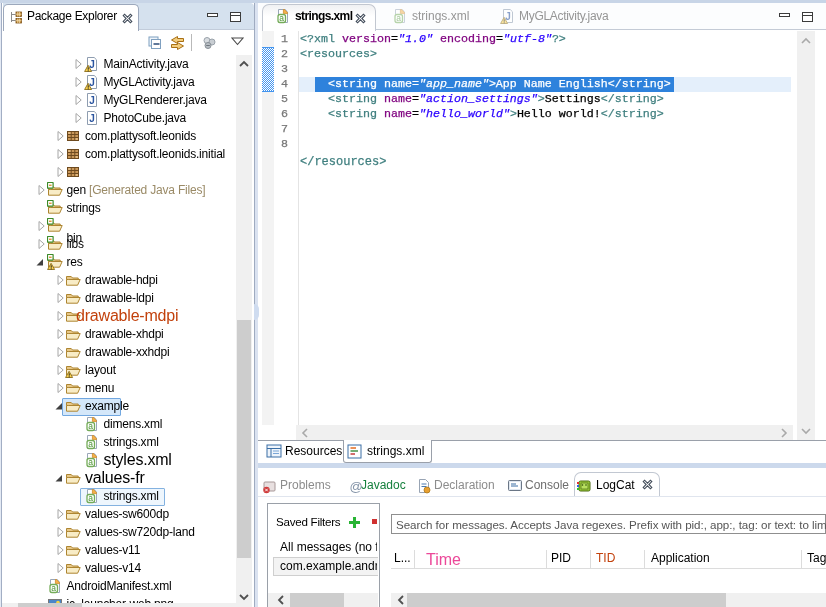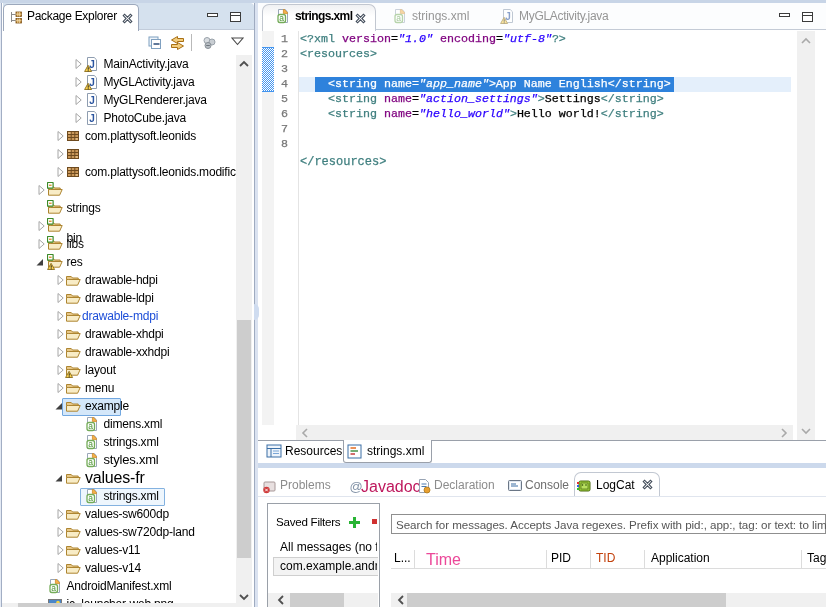--- a/index.html
+++ b/index.html
@@ -111,42 +111,43 @@
     </svg>
 <svg style="position:absolute;left:63.0px;top:91px" width="16" height="16" viewBox="0 0 16 16">
       <rect x="2.5" y="3.5" width="11" height="9" fill="#c99759" stroke="#6e4a1f" stroke-width="1"></rect>
       <line x1="6.2" y1="3.5" x2="6.2" y2="12.5" stroke="#6e4a1f"></line>
       <line x1="9.8" y1="3.5" x2="9.8" y2="12.5" stroke="#6e4a1f"></line>
       <line x1="2.5" y1="6.5" x2="13.5" y2="6.5" stroke="#6e4a1f"></line>
       <line x1="2.5" y1="9.5" x2="13.5" y2="9.5" stroke="#6e4a1f"></line>
       <rect x="3.3" y="4.2" width="2.2" height="1.6" fill="#e8c38d"></rect>
       <rect x="10.6" y="10.2" width="2.2" height="1.6" fill="#e8c38d"></rect>
     </svg>
+<div class="abs" style="left:83.0px;top:90px;height:18px;line-height:18px;font-size:12px;letter-spacing:-0.2px;color:#000;white-space:nowrap">com.plattysoft.leonids.initial</div>
 <svg style="position:absolute;left:50.5px;top:109px" width="16" height="16" viewBox="0 0 16 16">
       <polygon points="5,3.5 10.2,8 5,12.5" fill="#fff" stroke="#a6a6a6" stroke-width="1"></polygon>
     </svg>
 <svg style="position:absolute;left:63.0px;top:109px" width="16" height="16" viewBox="0 0 16 16">
       <rect x="2.5" y="3.5" width="11" height="9" fill="#c99759" stroke="#6e4a1f" stroke-width="1"></rect>
       <line x1="6.2" y1="3.5" x2="6.2" y2="12.5" stroke="#6e4a1f"></line>
       <line x1="9.8" y1="3.5" x2="9.8" y2="12.5" stroke="#6e4a1f"></line>
       <line x1="2.5" y1="6.5" x2="13.5" y2="6.5" stroke="#6e4a1f"></line>
       <line x1="2.5" y1="9.5" x2="13.5" y2="9.5" stroke="#6e4a1f"></line>
       <rect x="3.3" y="4.2" width="2.2" height="1.6" fill="#e8c38d"></rect>
       <rect x="10.6" y="10.2" width="2.2" height="1.6" fill="#e8c38d"></rect>
     </svg>
-<div class="abs" style="left:83.0px;top:108px;height:18px;line-height:18px;font-size:12px;letter-spacing:-0.2px;color:#000;white-space:nowrap">com.plattysoft.leonids.modific</div>
 <svg style="position:absolute;left:32.0px;top:127px" width="16" height="16" viewBox="0 0 16 16">
       <polygon points="5,3.5 10.2,8 5,12.5" fill="#fff" stroke="#a6a6a6" stroke-width="1"></polygon>
     </svg>
 <svg style="position:absolute;left:44.5px;top:127px" width="16" height="16" viewBox="0 0 16 16">
       <path d="M1.5 4.5 L6.2 4.5 L7.6 6 L13.2 6 L13.2 7.5 L1.5 7.5 Z" fill="#e7c787" stroke="#ad8531" stroke-width="1"></path>
       <path d="M3.6 7.5 L15.2 7.5 L12.6 13.2 L1.5 13.2 L1.5 7.5 Z" fill="#f8ecc6" stroke="#ad8531" stroke-width="1"></path>
       <rect x="0.5" y="0.5" width="5.6" height="5.6" fill="#fff" stroke="#3c8a28" stroke-width="1.2" rx="0.5"></rect>
       <rect x="2" y="2.6" width="2.6" height="1.3" fill="#d98e28"></rect>
     </svg>
+<div class="abs" style="left:64.5px;top:126px;height:18px;line-height:18px;font-size:12px;letter-spacing:-0.2px;color:#000;white-space:nowrap">gen<span style="color:#9a8a66"> [Generated Java Files]</span></div>
 <svg style="position:absolute;left:44.5px;top:145px" width="16" height="16" viewBox="0 0 16 16">
       <path d="M1.5 4.5 L6.2 4.5 L7.6 6 L13.2 6 L13.2 7.5 L1.5 7.5 Z" fill="#e7c787" stroke="#ad8531" stroke-width="1"></path>
       <path d="M3.6 7.5 L15.2 7.5 L12.6 13.2 L1.5 13.2 L1.5 7.5 Z" fill="#f8ecc6" stroke="#ad8531" stroke-width="1"></path>
       <rect x="0.5" y="0.5" width="5.6" height="5.6" fill="#fff" stroke="#3c8a28" stroke-width="1.2" rx="0.5"></rect>
       <rect x="2" y="2.6" width="2.6" height="1.3" fill="#d98e28"></rect>
     </svg>
 <div class="abs" style="left:64.5px;top:144px;height:18px;line-height:18px;font-size:12px;letter-spacing:-0.2px;color:#000;white-space:nowrap">strings</div>
 <svg style="position:absolute;left:32.0px;top:163px" width="16" height="16" viewBox="0 0 16 16">
       <polygon points="5,3.5 10.2,8 5,12.5" fill="#fff" stroke="#a6a6a6" stroke-width="1"></polygon>
     </svg>
@@ -196,21 +197,21 @@
       <path d="M3.6 7.5 L15.2 7.5 L12.6 13.2 L1.5 13.2 L1.5 7.5 Z" fill="#f8ecc6" stroke="#ad8531" stroke-width="1"></path>
     </svg>
 <div class="abs" style="left:83.0px;top:234px;height:18px;line-height:18px;font-size:12px;letter-spacing:-0.2px;color:#000;white-space:nowrap">drawable-ldpi</div>
 <svg style="position:absolute;left:50.5px;top:253px" width="16" height="16" viewBox="0 0 16 16">
       <polygon points="5,3.5 10.2,8 5,12.5" fill="#fff" stroke="#a6a6a6" stroke-width="1"></polygon>
     </svg>
 <svg style="position:absolute;left:63.0px;top:253px" width="16" height="16" viewBox="0 0 16 16">
       <path d="M1.5 4.5 L6.2 4.5 L7.6 6 L13.2 6 L13.2 7.5 L1.5 7.5 Z" fill="#e7c787" stroke="#ad8531" stroke-width="1"></path>
       <path d="M3.6 7.5 L15.2 7.5 L12.6 13.2 L1.5 13.2 L1.5 7.5 Z" fill="#f8ecc6" stroke="#ad8531" stroke-width="1"></path>
     </svg>
-<div class="abs" style="left:80px;top:252px;height:18px;line-height:18px;font-size:12px;letter-spacing:-0.2px;color:#1d4ed8;white-space:nowrap">drawable-mdpi</div>
+<div class="abs" style="left:74px;top:252px;height:18px;line-height:18px;font-size:16px;letter-spacing:-0.2px;color:#c2410c;white-space:nowrap">drawable-mdpi</div>
 <svg style="position:absolute;left:50.5px;top:271px" width="16" height="16" viewBox="0 0 16 16">
       <polygon points="5,3.5 10.2,8 5,12.5" fill="#fff" stroke="#a6a6a6" stroke-width="1"></polygon>
     </svg>
 <svg style="position:absolute;left:63.0px;top:271px" width="16" height="16" viewBox="0 0 16 16">
       <path d="M1.5 4.5 L6.2 4.5 L7.6 6 L13.2 6 L13.2 7.5 L1.5 7.5 Z" fill="#e7c787" stroke="#ad8531" stroke-width="1"></path>
       <path d="M3.6 7.5 L15.2 7.5 L12.6 13.2 L1.5 13.2 L1.5 7.5 Z" fill="#f8ecc6" stroke="#ad8531" stroke-width="1"></path>
     </svg>
 <div class="abs" style="left:83.0px;top:270px;height:18px;line-height:18px;font-size:12px;letter-spacing:-0.2px;color:#000;white-space:nowrap">drawable-xhdpi</div>
 <svg style="position:absolute;left:50.5px;top:289px" width="16" height="16" viewBox="0 0 16 16">
       <polygon points="5,3.5 10.2,8 5,12.5" fill="#fff" stroke="#a6a6a6" stroke-width="1"></polygon>
@@ -261,21 +262,21 @@
       <rect x="3" y="6.5" width="7.5" height="8" rx="2" fill="#fff" stroke="#74ac58" stroke-width="1.3"></rect>
       <text x="6.6" y="12.6" font-family="Liberation Sans" font-size="8.5" fill="#4a9130" text-anchor="middle">a</text>
     </svg>
 <div class="abs" style="left:101.5px;top:378px;height:18px;line-height:18px;font-size:12px;letter-spacing:-0.2px;color:#000;white-space:nowrap">strings.xml</div>
 <svg style="position:absolute;left:81.5px;top:397px" width="16" height="16" viewBox="0 0 16 16">
       <path d="M3.5 1.5 L10.2 1.5 L12.5 3.8 L12.5 14.5 L3.5 14.5 Z" fill="#fff" stroke="#9aa7b8" stroke-width="1"></path>
       <path d="M9.4 1.5 L12.5 4.6 L12.5 5.6 L8.4 5.6 L8.4 1.5 Z" fill="#f2b04a" stroke="#cf8a28" stroke-width="0.8"></path>
       <rect x="3" y="6.5" width="7.5" height="8" rx="2" fill="#fff" stroke="#74ac58" stroke-width="1.3"></rect>
       <text x="6.6" y="12.6" font-family="Liberation Sans" font-size="8.5" fill="#4a9130" text-anchor="middle">a</text>
     </svg>
-<div class="abs" style="left:101.5px;top:396px;height:18px;line-height:18px;font-size:13px;letter-spacing:-0.2px;color:#000;white-space:nowrap">styles.xml</div>
+<div class="abs" style="left:101.5px;top:396px;height:18px;line-height:18px;font-size:16px;letter-spacing:-0.2px;color:#000;white-space:nowrap">styles.xml</div>
 <svg style="position:absolute;left:48.5px;top:415px" width="16" height="16" viewBox="0 0 16 16">
       <polygon points="11,5 11,11.5 4.5,11.5" fill="#404040"></polygon>
     </svg>
 <svg style="position:absolute;left:63.0px;top:415px" width="16" height="16" viewBox="0 0 16 16">
       <path d="M1.5 4.5 L6.2 4.5 L7.6 6 L13.2 6 L13.2 7.5 L1.5 7.5 Z" fill="#e7c787" stroke="#ad8531" stroke-width="1"></path>
       <path d="M3.6 7.5 L15.2 7.5 L12.6 13.2 L1.5 13.2 L1.5 7.5 Z" fill="#f8ecc6" stroke="#ad8531" stroke-width="1"></path>
     </svg>
 <div class="abs" style="left:83.0px;top:414px;height:18px;line-height:18px;font-size:16px;letter-spacing:-0.2px;color:#000;white-space:nowrap">values-fr</div>
 <div class="abs" style="left:78.0px;top:432.5px;width:83px;height:16px;background:#eef6fd;border:1px solid #84b2e0;border-radius:1px"></div>
 <svg style="position:absolute;left:81.5px;top:433px" width="16" height="16" viewBox="0 0 16 16">
@@ -426,21 +427,21 @@
 <div class="abs" style="left:258px;top:463px;width:568px;height:5px;background:#ccd9ec"></div>
 <svg style="position:absolute;left:262px;top:478px" width="16" height="16" viewBox="0 0 16 16">
     <rect x="2" y="4" width="11" height="9" rx="1" fill="#e8e0e0" stroke="#a89898"></rect>
     <circle cx="4.5" cy="12" r="3.2" fill="#d03c3c"></circle>
     <path d="M3.2 10.7 L5.8 13.3 M5.8 10.7 L3.2 13.3" stroke="#fff" stroke-width="0.9"></path>
   </svg>
 <div class="abs" style="left:280px;top:478px;font-size:12px;color:#8c8c8c;font-weight:normal">Problems</div>
 <svg style="position:absolute;left:348px;top:478px" width="16" height="16" viewBox="0 0 16 16">
     <text x="8" y="12.5" text-anchor="middle" font-size="13" fill="#8494a8" font-family="Liberation Sans">@</text>
   </svg>
-<div class="abs" style="left:361px;top:478px;font-size:16px;color:#be185d;font-weight:normal">Javadoc</div>
+<div class="abs" style="left:361px;top:478px;font-size:12px;color:#15803d;font-weight:normal">Javadoc</div>
 <svg style="position:absolute;left:416px;top:478px" width="16" height="16" viewBox="0 0 16 16">
     <path d="M3.5 1.5 L9.5 1.5 L12.5 4.5 L12.5 14.5 L3.5 14.5 Z" fill="#fff" stroke="#98a4b4"></path>
     <line x1="5.5" y1="6" x2="10.5" y2="6" stroke="#4a7ab0"></line>
     <line x1="5.5" y1="8.5" x2="10.5" y2="8.5" stroke="#4a7ab0"></line>
     <circle cx="11" cy="12" r="3" fill="#e8a030" stroke="#b07818" stroke-width="0.8"></circle>
   </svg>
 <div class="abs" style="left:434px;top:478px;font-size:12px;color:#8c8c8c;font-weight:normal">Declaration</div>
 <svg style="position:absolute;left:507px;top:478px" width="16" height="16" viewBox="0 0 16 16">
     <rect x="1.5" y="2.5" width="13" height="10" rx="1" fill="#dfe7f0" stroke="#6a7686"></rect>
     <rect x="3" y="4" width="10" height="7" fill="#fff"></rect>

